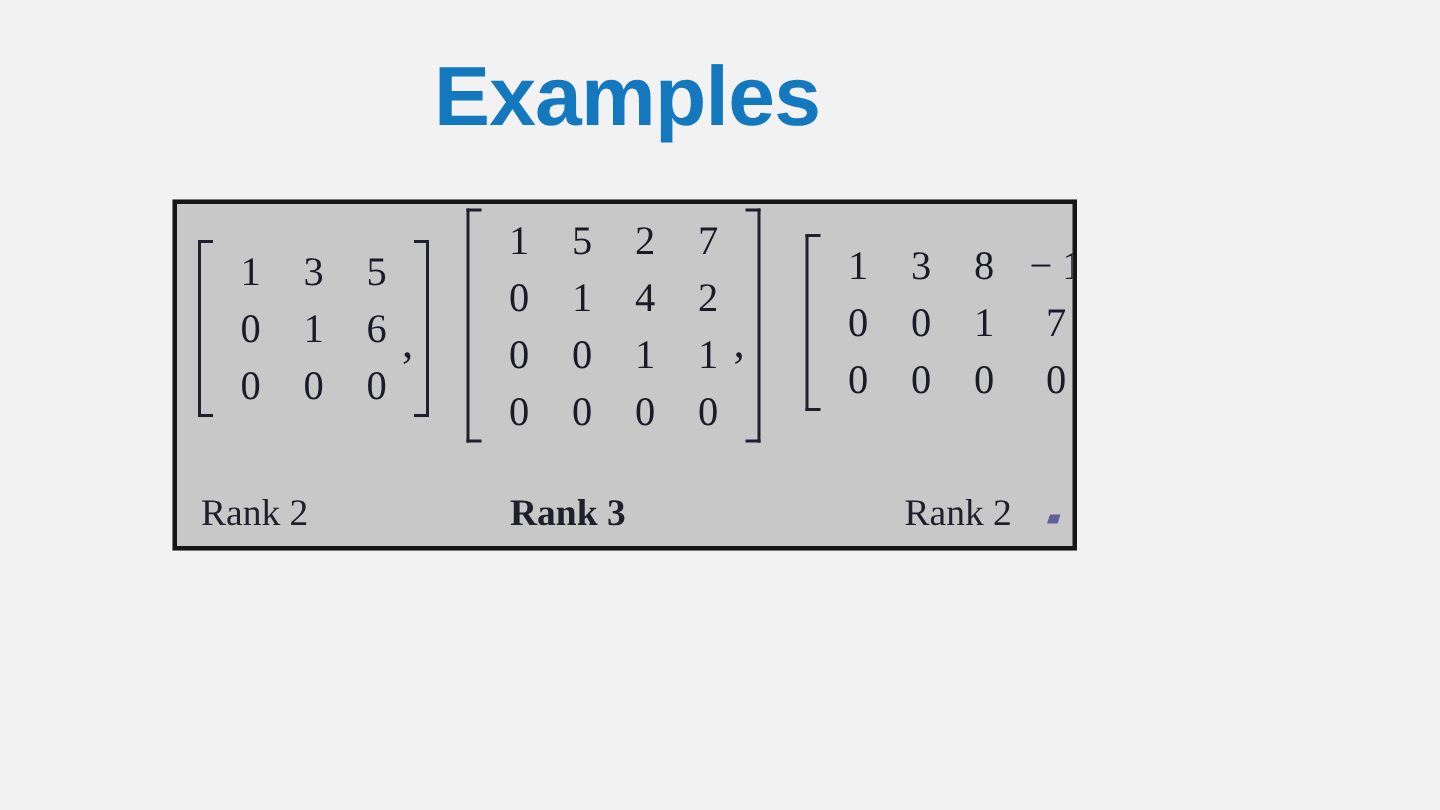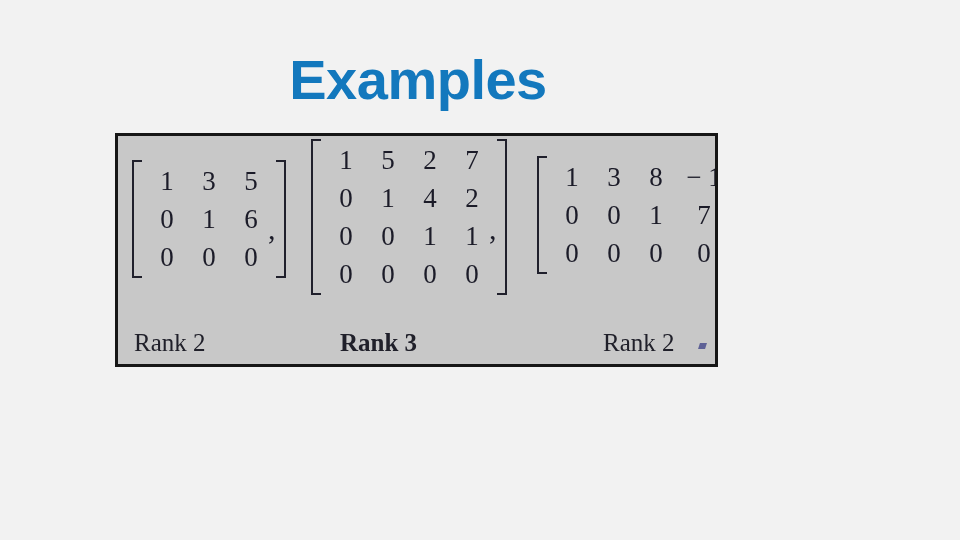--- a/index.html
+++ b/index.html
@@ -12,21 +12,21 @@
     background: #f2f2f2;
     font-family: "Liberation Sans", sans-serif;
     overflow: hidden;
     position: relative;
   }
 
   
   .slide-title {
     position: absolute;
     left: 0;
-    top: 52px;
+    top: 36px;
     width: 836px;
     text-align: center;
     color: #1378bd;
     font-family: "Liberation Sans", sans-serif;
     font-size: 56px;
     font-weight: bold;
     letter-spacing: -0.5px;
     line-height: 1;
     white-space: nowrap;
   }

